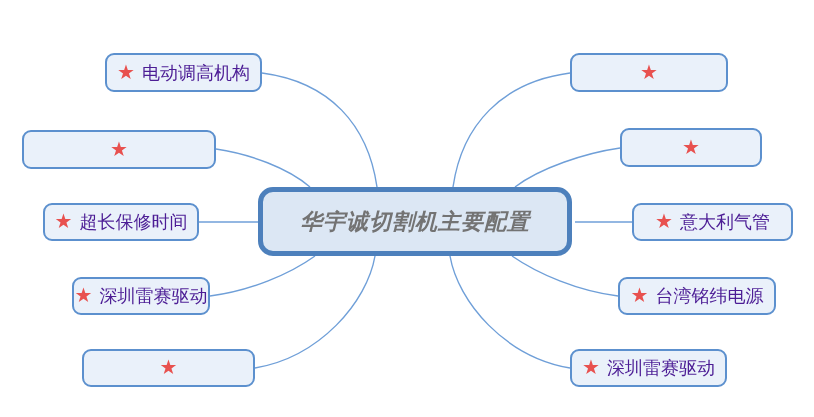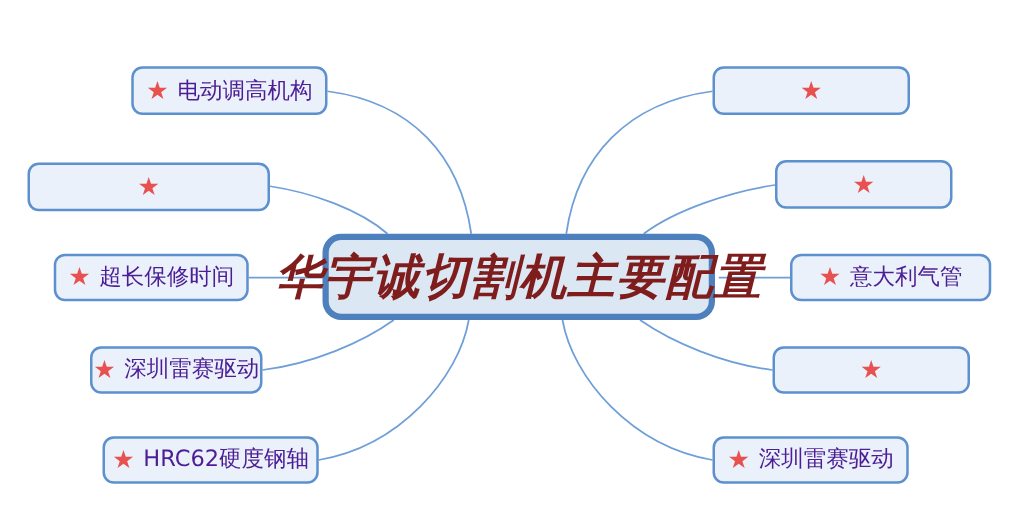--- a/index.html
+++ b/index.html
@@ -60,22 +60,22 @@
     box-sizing: border-box;
     background: #dce7f4;
     border: 5px solid #4d80bc;
     border-radius: 15px;
     display: flex;
     align-items: center;
     justify-content: center;
     white-space: nowrap;
   }
   .center-topic .label {
-    color: #7f1d1d;
-    font-size: 38px;
+    color: #737373;
+    font-size: 22px;
     font-weight: bold;
     font-style: italic;
     letter-spacing: 1px;
     font-family: "DejaVu Serif", "Liberation Serif", serif;
   }
   
   .n-l1 { left: 105px; top: 53px;  width: 157px; }
   .n-l2 { left: 22px;  top: 130px; width: 194px; }
   .n-l3 { left: 43px;  top: 203px; width: 156px; height: 38px; }
   .n-l4 { left: 72px;  top: 277px; width: 138px; height: 38px; }
@@ -118,34 +118,34 @@
   <div class="topic n-l3">
     <span class="star">★</span>
     <span class="label">超长保修时间</span>
   </div>
   <div class="topic n-l4">
     <span class="star">★</span>
     <span class="label">深圳雷赛驱动</span>
   </div>
   <div class="topic n-l5">
     <span class="star">★</span>
-    <span class="label">HRC62硬度钢轴</span>
   </div>
 
   <div class="topic n-r1">
     <span class="star">★</span>
   </div>
   <div class="topic n-r2">
     <span class="star">★</span>
   </div>
   <div class="topic n-r3">
     <span class="star">★</span>
     <span class="label">意大利气管</span>
   </div>
   <div class="topic n-r4">
     <span class="star">★</span>
+    <span class="label">台湾铭纬电源</span>
   </div>
   <div class="topic n-r5">
     <span class="star">★</span>
     <span class="label">深圳雷赛驱动</span>
   </div>
 
 </div>
 
 </body></html>

